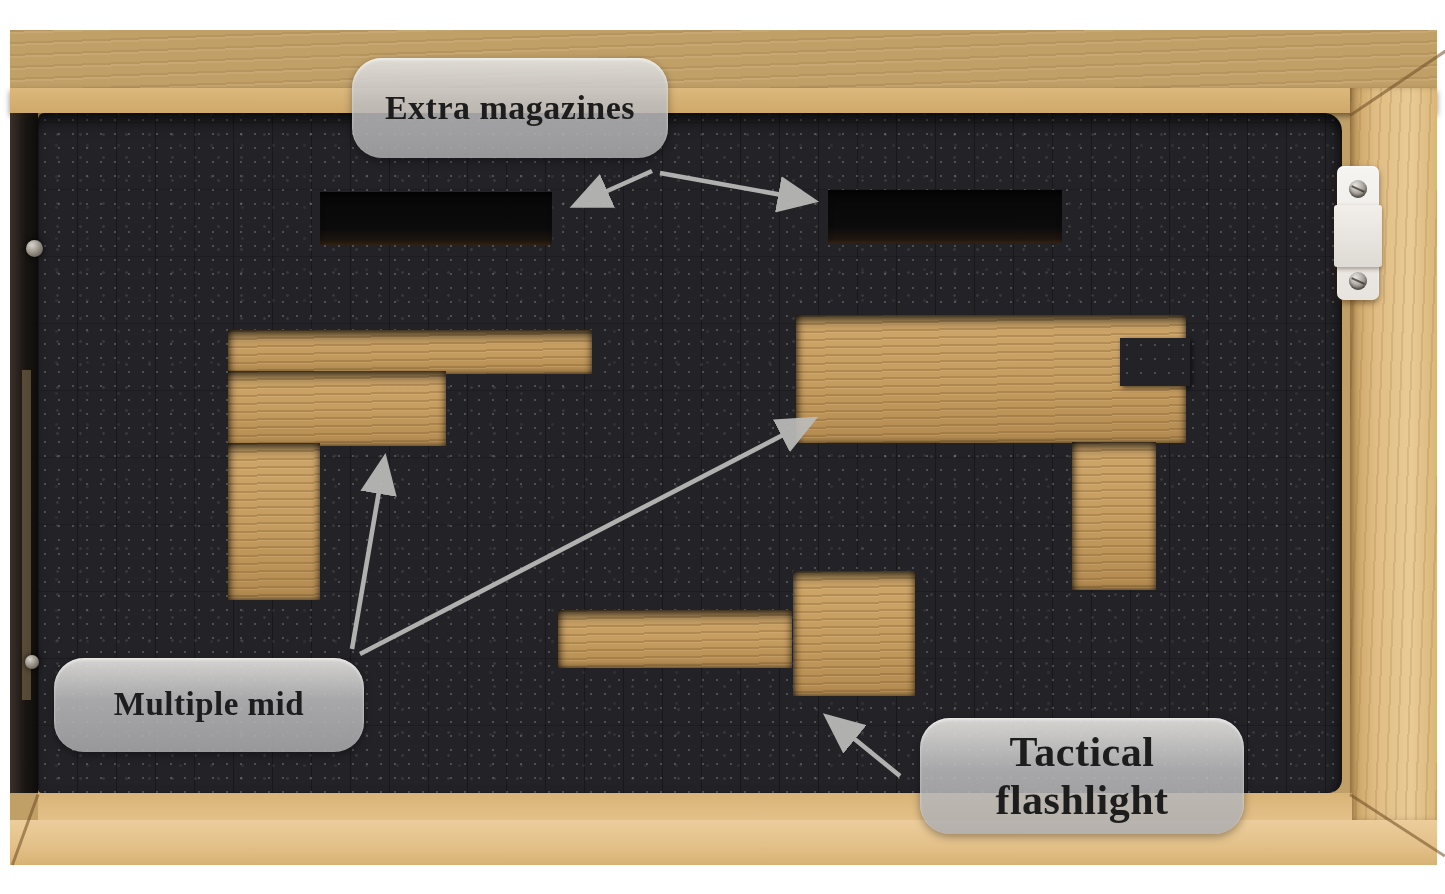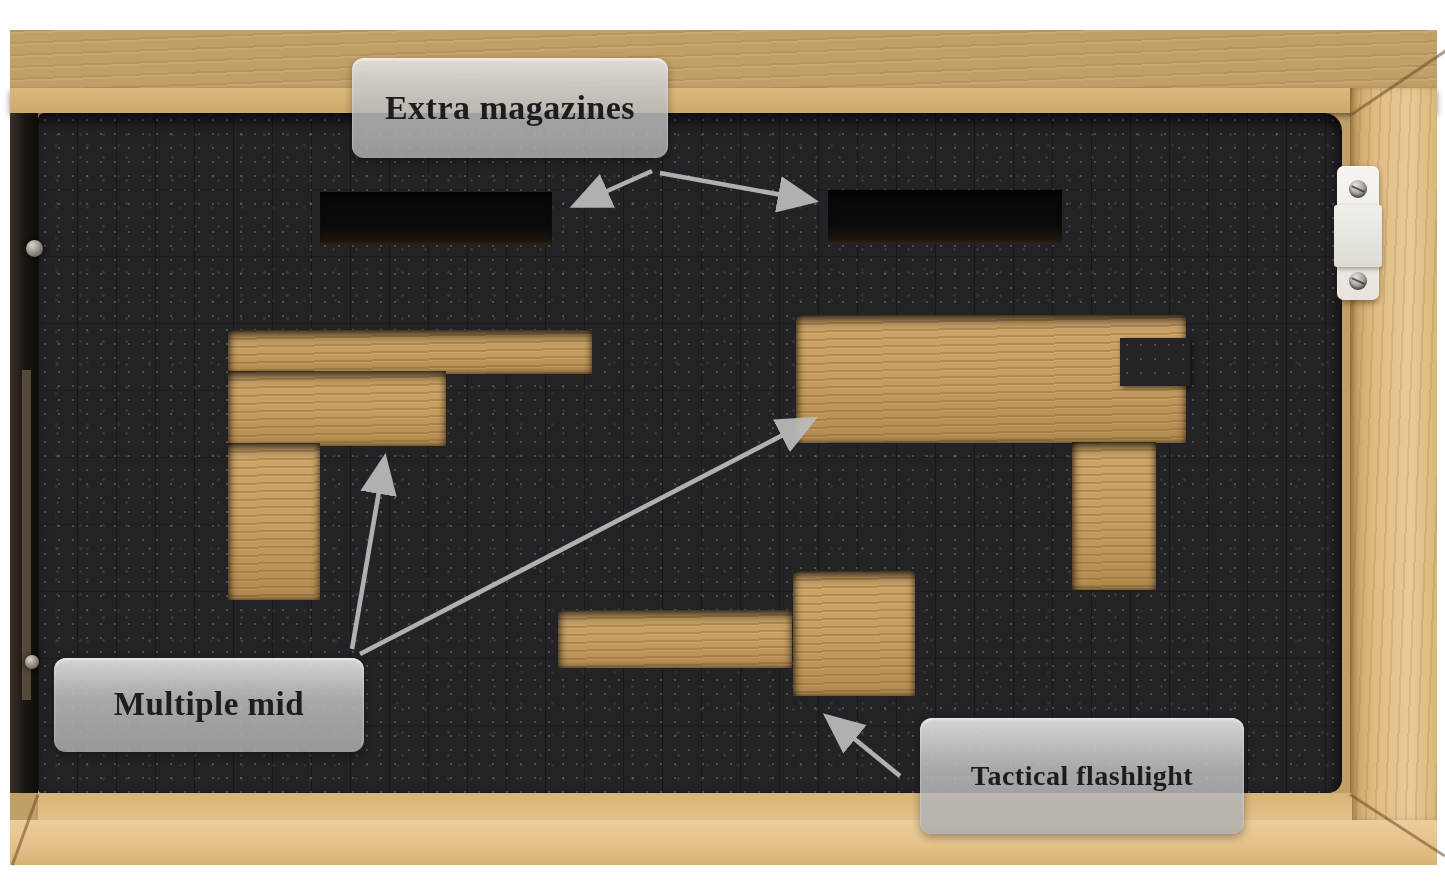--- a/index.html
+++ b/index.html
@@ -103,29 +103,29 @@
   .hinge-pin{
     position:absolute;border-radius:50%;
     background:radial-gradient(circle at 35% 30%,#d8d4cd,#8d867c 55%,#4a443d);
     box-shadow:0 0 6px rgba(0,0,0,.8);
   }
   .side-sliver{position:absolute;left:12px;top:340px;width:9px;height:330px;background:#8a7455;opacity:.55;}
 
   
   .callout{
     position:absolute;display:flex;flex-direction:column;align-items:center;justify-content:center;
-    border-radius:12px;text-align:center;
+    border-radius:30px;text-align:center;
     background:linear-gradient(180deg,rgba(226,225,221,.93) 0%,rgba(189,189,191,.86) 45%,rgba(172,172,175,.85) 100%);
     box-shadow:0 3px 8px rgba(0,0,0,.35), inset 0 2px 3px rgba(255,255,255,.55);
     color:#1d1d1d;font-weight:700;letter-spacing:.5px;
   }
   .callout .line{display:block;}
   .callout-extra{left:352px;top:58px;width:316px;height:100px;font-size:34px;}
   .callout-handguns{left:54px;top:658px;width:310px;height:94px;font-size:33px;line-height:1.32;}
-  .callout-flashlight{left:920px;top:718px;width:324px;height:116px;font-size:28px;}
+  .callout-flashlight{left:920px;top:718px;width:324px;height:116px;font-size:42px;}
 
   .arrows{position:absolute;left:0;top:0;width:1445px;height:894px;pointer-events:none;}
 </style>
 </head>
 <body>
 
 <div class="stage">
   <div class="photo">
 
     <div class="board board-top wood-grain-h"></div>

